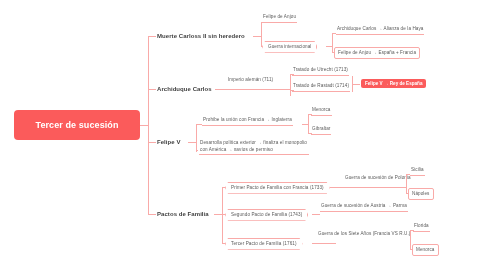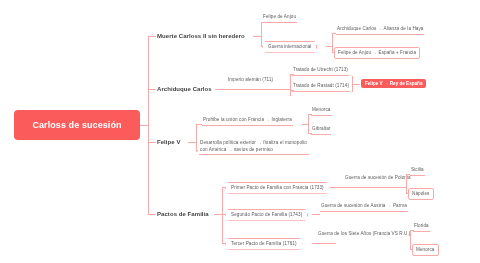--- a/index.html
+++ b/index.html
@@ -73,21 +73,21 @@
     padding:2px 4px;
     color:#fff;font-weight:bold;font-size:4.6px;
     white-space:nowrap;
   }
 </style>
 </head>
 <body>
 
 <div id="map">
 
-  <div id="root">Carloss de sucesión</div>
+  <div id="root">Tercer de sucesión</div>
 
   <div class="ln h" style="left:140px;top:125px;width:8px;"></div>
 
   <div class="ln v" style="left:148px;top:36px;height:178px;"></div>
 
   <div class="ln h" style="left:148px;top:36px;width:8px;"></div>
   <div class="node branch" style="left:157px;top:32px;">Muerte Carloss II sin heredero</div>
 
   <div class="ln h" style="left:253px;top:36px;width:8px;"></div>
   <div class="ln v" style="left:261px;top:22px;height:24px;"></div>

